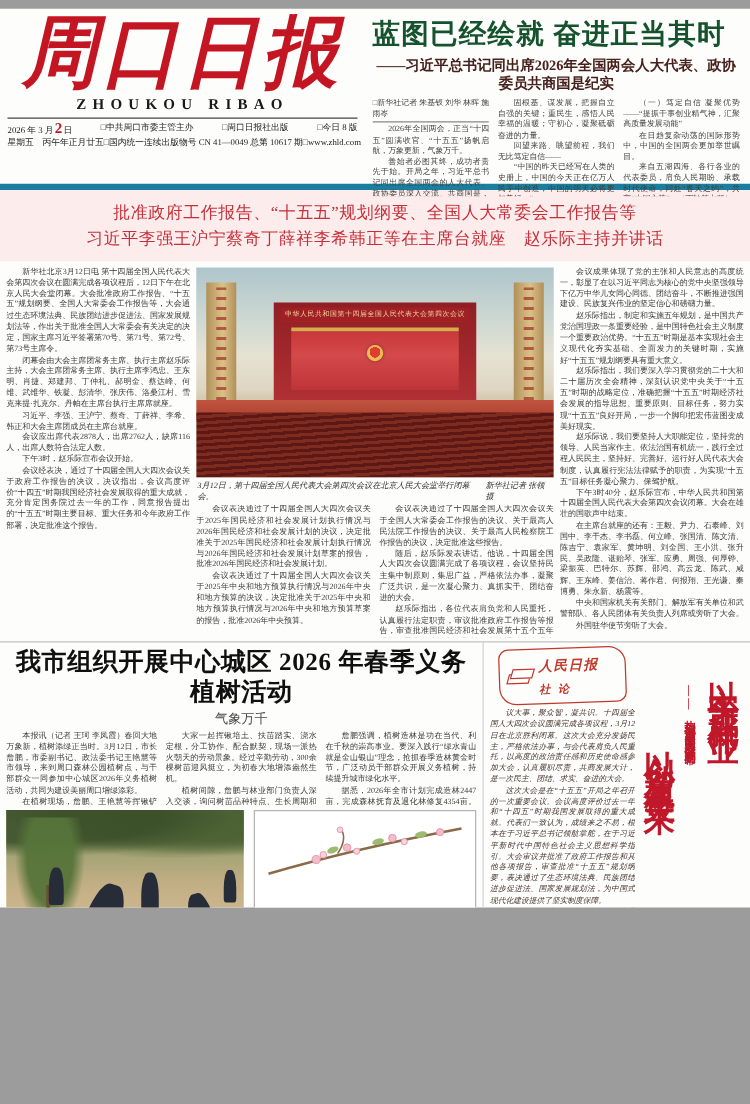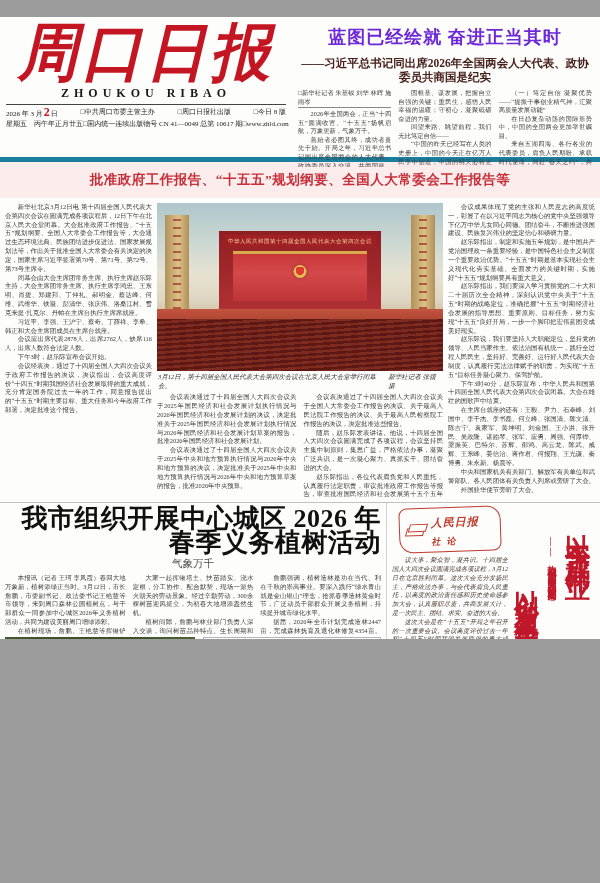--- a/index.html
+++ b/index.html
@@ -1,18 +1,18 @@
 <!DOCTYPE html>
 <html><head>
 <meta charset="utf-8">
 <style>
   * { margin:0; padding:0; box-sizing:border-box; }
   html,body { background:#9c9c9c; }
   .page {
-    width:600px; height:622px; margin:17px auto; background:#fdfdfb;
+    width:600px; height:719px; margin:7px auto; background:#fdfdfb;
     font-family:"Liberation Serif","DejaVu Serif",serif; color:#222;
     overflow:hidden; position:relative;
   }
   
   .header { display:flex; height:140px; }
   .masthead { width:292px; text-align:center; padding-top:2px; }
   .mast-title {
     font-size:60px; line-height:66px; font-weight:bold; color:#c41622;
     font-family:"DejaVu Serif","Liberation Serif",serif; font-style:italic;
     letter-spacing:4px; transform:scaleY(1.05);
@@ -20,32 +20,32 @@
   .mast-pinyin { font-size:12px; font-weight:bold; letter-spacing:5px; color:#1a1a1a; margin-top:1px; }
   .dateline { border-top:1px solid #444; margin:3px 6px 0 6px; padding-top:2px;
     font-size:7px; line-height:10px; color:#1a1a1a; text-align:left; }
   .dl-row { display:flex; justify-content:space-between; white-space:nowrap; }
   .dl-day { color:#c41622; font-size:12px; font-weight:bold; line-height:10px; padding:0 1px; }
   .grade-line { display:flex; align-items:center; margin:2px 6px 0 6px; }
   .grade-bar { flex:1; height:4px; background:#1a7e9e; }
   .grade-text { font-size:10px; font-weight:bold; color:#1a7e9e; padding:0 8px; letter-spacing:2px; }
   
   .top-right { flex:1; padding:5px 8px 0 6px; }
-  .tr-head { text-align:center; font-size:18px; font-weight:900; color:#6d28d9; letter-spacing:1px; line-height:30px; }
+  .tr-head { text-align:left; font-size:22px; font-weight:900; color:#14532d; letter-spacing:1px; line-height:30px; }
   .tr-sub { text-align:center; font-size:11.5px; font-weight:bold; color:#46201c; margin-top:4px; line-height:14px; }
   .tr-cols { display:flex; gap:7px; margin-top:5px; height:78px; overflow:hidden; }
   .tr-col { flex:1; font-size:6.3px; line-height:1.36; text-align:justify; color:#40403f; }
   .tr-byline { font-size:6.3px; color:#40403f; border-bottom:0.5px solid #888; margin-bottom:2px; padding-bottom:1px; }
   .tiny p, .tr-col p { text-indent:2em; }
   
   .divider { height:5px; background:#1a7e9e; }
   
   .banner { background:#fdecec; text-align:center; padding:7px 4px 8px 4px; }
   .banner-h1 { font-size:36px; font-weight:900; color:#d0212b; letter-spacing:2px; line-height:42px; }
-  .banner-deck { font-size:13.5px; font-weight:bold; color:#c5303a; line-height:21px; letter-spacing:0.5px; }
+  .banner-deck { font-size:13.5px; font-weight:normal; color:#c5303a; line-height:21px; letter-spacing:0.5px; }
   
   .main { display:flex; gap:5px; padding:5px 5px 3px 5px; height:304px; }
   .tiny { font-size:6.4px; line-height:1.38; text-align:justify; color:#3a3a3a; }
   .col-a, .col-d { width:148px; overflow:hidden; }
   .center { width:288px; display:flex; flex-direction:column; }
   
   .gh { position:relative; height:172px; overflow:hidden;
     background:linear-gradient(180deg,#aec6cc 0%,#cfd9d2 26%,#e6e2d2 42%,#ded6c2 58%,#d6cab2 62%); }
   .gh-pillar { position:absolute; top:12px; width:24px; height:98px;
     background:linear-gradient(90deg,#b0905a,#dcc186 55%,#b0905a); }
@@ -65,21 +65,21 @@
     background:linear-gradient(180deg,#c2543f,#a8402f); }
   .gh-seats { position:absolute; left:0; right:0; bottom:0; height:52px;
     background:repeating-linear-gradient(176deg,#5d1715 0 2.5px,#7e2b20 2.5px 5px); }
   .gh-caption { display:flex; justify-content:space-between; gap:6px; font-size:6.5px;
     color:#333; padding:2px 1px 2px 1px; font-style:italic; }
   .below-cols { display:flex; gap:7px; height:108px; overflow:hidden; }
   .below-cols > div { flex:1; }
   
   .bottom { display:flex; height:297px; border-top:1px solid #c2c2c2; }
   .bottom-left { width:398px; border-right:1px solid #d2d2d2; padding:4px 5px 0 5px; }
-  .bl-head { text-align:right; font-size:26px; font-weight:900; color:#101010; letter-spacing:0.5px; line-height:24px; }
+  .bl-head { text-align:center; font-size:20px; font-weight:900; color:#101010; letter-spacing:0.5px; line-height:24px; }
   .bl-sub { text-align:center; font-size:10.5px; color:#4a4a4a; margin:2px 0 3px 0; }
   .bl-cols { display:flex; gap:7px; height:60px; overflow:hidden; }
   .bl-cols > div { flex:1; }
   .bl-media { display:flex; gap:8px; margin-top:3px; }
   
   .tp { position:relative; width:190px; height:172px; overflow:hidden;
     background:linear-gradient(180deg,#7d8d5f 0%,#9aa070 16%,#c2ae85 34%,#d3bc92 56%,#c7ab7e 80%,#b99e74 100%); }
   .tp-foliage { position:absolute; top:-14px; left:-12px; right:-12px; height:56px;
     background:radial-gradient(ellipse at 18% 35%, rgba(58,78,40,.85) 0 40%, transparent 62%),
                radial-gradient(ellipse at 68% 22%, rgba(72,96,50,.75) 0 45%, transparent 66%),
@@ -167,20 +167,21 @@
           <p>来自五湖四海、各行各业的代表委员，肩负人民期盼、承载时代使命，同赴“春天之约”，共商“中国之策”。（下转第七版）</p>
         </div>
       </div>
     </div>
   </div>
 
   <div class="divider"></div>
 
   <div class="banner">
     <div class="banner-deck">批准政府工作报告、“十五五”规划纲要、全国人大常委会工作报告等</div>
+    <div class="banner-deck">习近平李强王沪宁蔡奇丁薛祥李希韩正等在主席台就座　赵乐际主持并讲话</div>
   </div>
 
   <div class="main">
     <div class="col-a tiny">
       <p>新华社北京3月12日电 第十四届全国人民代表大会第四次会议在圆满完成各项议程后，12日下午在北京人民大会堂闭幕。大会批准政府工作报告、“十五五”规划纲要、全国人大常委会工作报告等，大会通过生态环境法典、民族团结进步促进法、国家发展规划法等，作出关于批准全国人大常委会有关决定的决定，国家主席习近平签署第70号、第71号、第72号、第73号主席令。</p>
       <p>闭幕会由大会主席团常务主席、执行主席赵乐际主持，大会主席团常务主席、执行主席李鸿忠、王东明、肖捷、郑建邦、丁仲礼、郝明金、蔡达峰、何维、武维华、铁凝、彭清华、张庆伟、洛桑江村、雪克来提·扎克尔、丹帕在主席台执行主席席就座。</p>
       <p>习近平、李强、王沪宁、蔡奇、丁薛祥、李希、韩正和大会主席团成员在主席台就座。</p>
       <p>会议应出席代表2878人，出席2762人，缺席116人，出席人数符合法定人数。</p>
       <p>下午3时，赵乐际宣布会议开始。</p>
       <p>会议经表决，通过了十四届全国人大四次会议关于政府工作报告的决议，决议指出，会议高度评价“十四五”时期我国经济社会发展取得的重大成就，充分肯定国务院过去一年的工作，同意报告提出的“十五五”时期主要目标、重大任务和今年政府工作部署，决定批准这个报告。</p>

